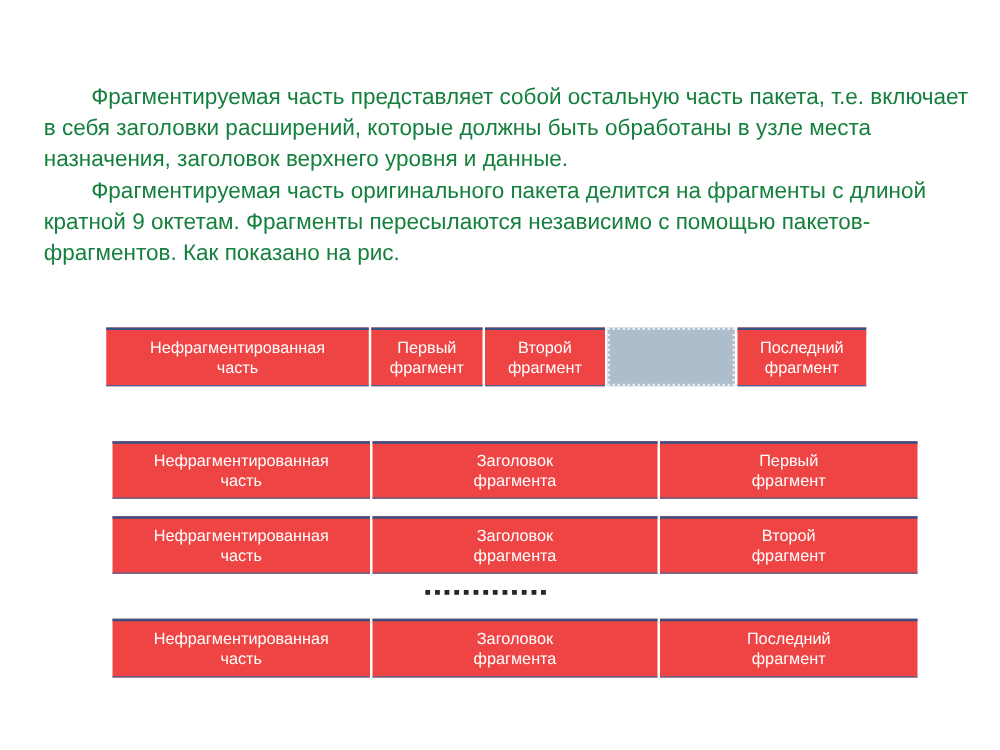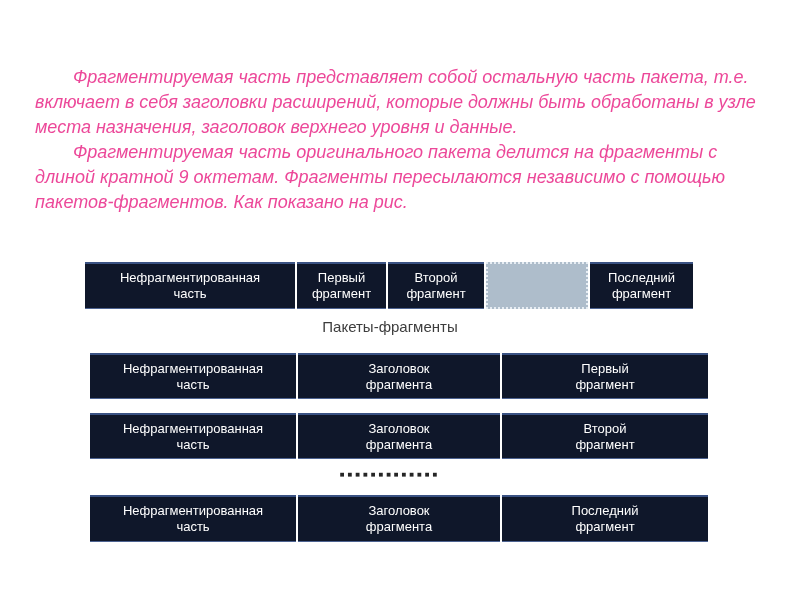--- a/index.html
+++ b/index.html
@@ -5,50 +5,50 @@
   html,body{margin:0;padding:0;}
   body{
     width:800px;height:600px;background:#ffffff;overflow:hidden;position:relative;
     font-family:"Liberation Sans","DejaVu Sans",sans-serif;
   }
   .page{position:absolute;inset:0;background:#ffffff;}
 
   
   .textblock{
     position:absolute;left:35px;top:65px;width:740px;
-    font-size:18px;line-height:25px;color:#ec4899;text-align:left;font-style:italic;
+    font-size:18px;line-height:25px;color:#15803d;text-align:left;
   }
   .textblock p{margin:0;text-indent:38px;}
 
   
   .diagram{position:absolute;left:85px;top:262px;width:612px;height:290px;}
   .row{position:absolute;display:flex;gap:2px;}
   .cell{
-    background:#0f172a;
+    background:#ef4444;
     border-top:2px solid #3a5283;
     border-bottom:1px solid #4d6391;
     color:#ffffff;
     display:flex;align-items:center;justify-content:center;
     text-align:center;white-space:pre-line;
     font-size:13px;line-height:16px;
     box-sizing:border-box;
   }
   .cell.empty{
     background:#aebdcb;
     border:2px dotted #e7edf3;
   }
   .row-original{top:0;left:0;height:47px;}
   .w-a{width:210px;} .w-b{width:89px;} .w-c{width:96px;} .w-d{width:102px;} .w-e{width:103px;}
   .plabel{
     position:absolute;top:56px;left:0;width:610px;text-align:center;
     font-size:15px;color:#3d3d3d;
   }
   .row-frag{left:5px;height:46px;}
   .rf1{top:91px;} .rf2{top:151px;} .rf3{top:233px;height:47px;}
-  .w-f1{width:206px;} .w-f2{width:202px;} .w-f3{width:206px;}
+  .w-f1{width:206px;} .w-f2{width:228px;} .w-f3{width:206px;}
   .dots{
     position:absolute;top:209px;left:0;width:610px;text-align:center;
     font-size:5px;letter-spacing:3px;color:#262626;
     font-family:"DejaVu Sans",sans-serif;
   }
 </style>
 </head>
 <body>
 
 <div class="page">
@@ -65,21 +65,20 @@
 часть</div>
       <div class="cell w-b">Первый
 фрагмент</div>
       <div class="cell w-c">Второй
 фрагмент</div>
       <div class="cell empty w-d"></div>
       <div class="cell w-e">Последний
 фрагмент</div>
     </div>
 
-    <div class="plabel">Пакеты-фрагменты</div>
 
     <div class="row row-frag rf1">
       <div class="cell w-f1">Нефрагментированная
 часть</div>
       <div class="cell w-f2">Заголовок
 фрагмента</div>
       <div class="cell w-f3">Первый
 фрагмент</div>
     </div>
 

